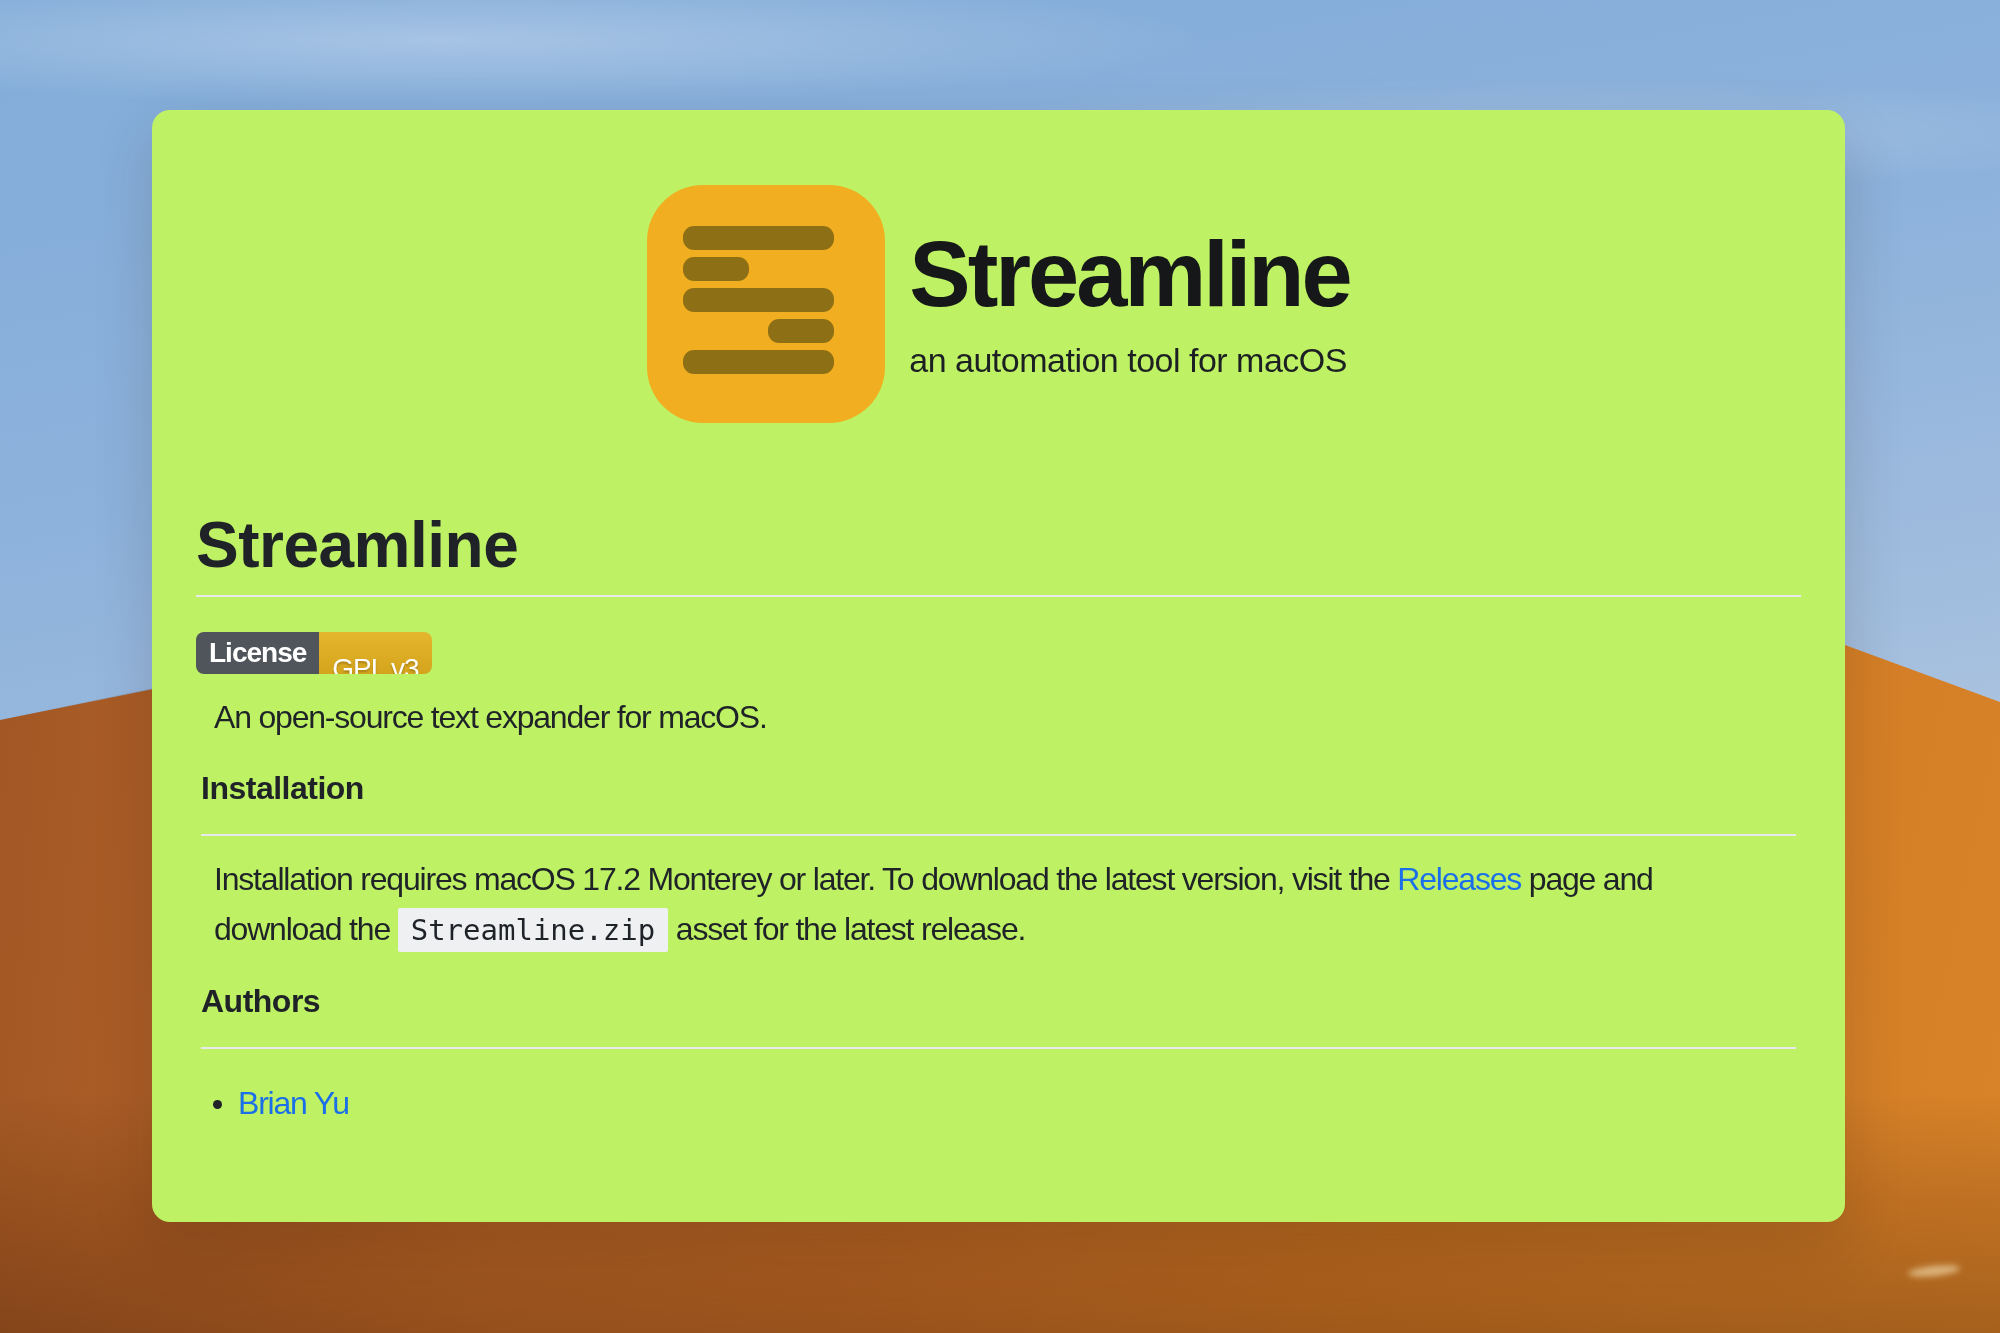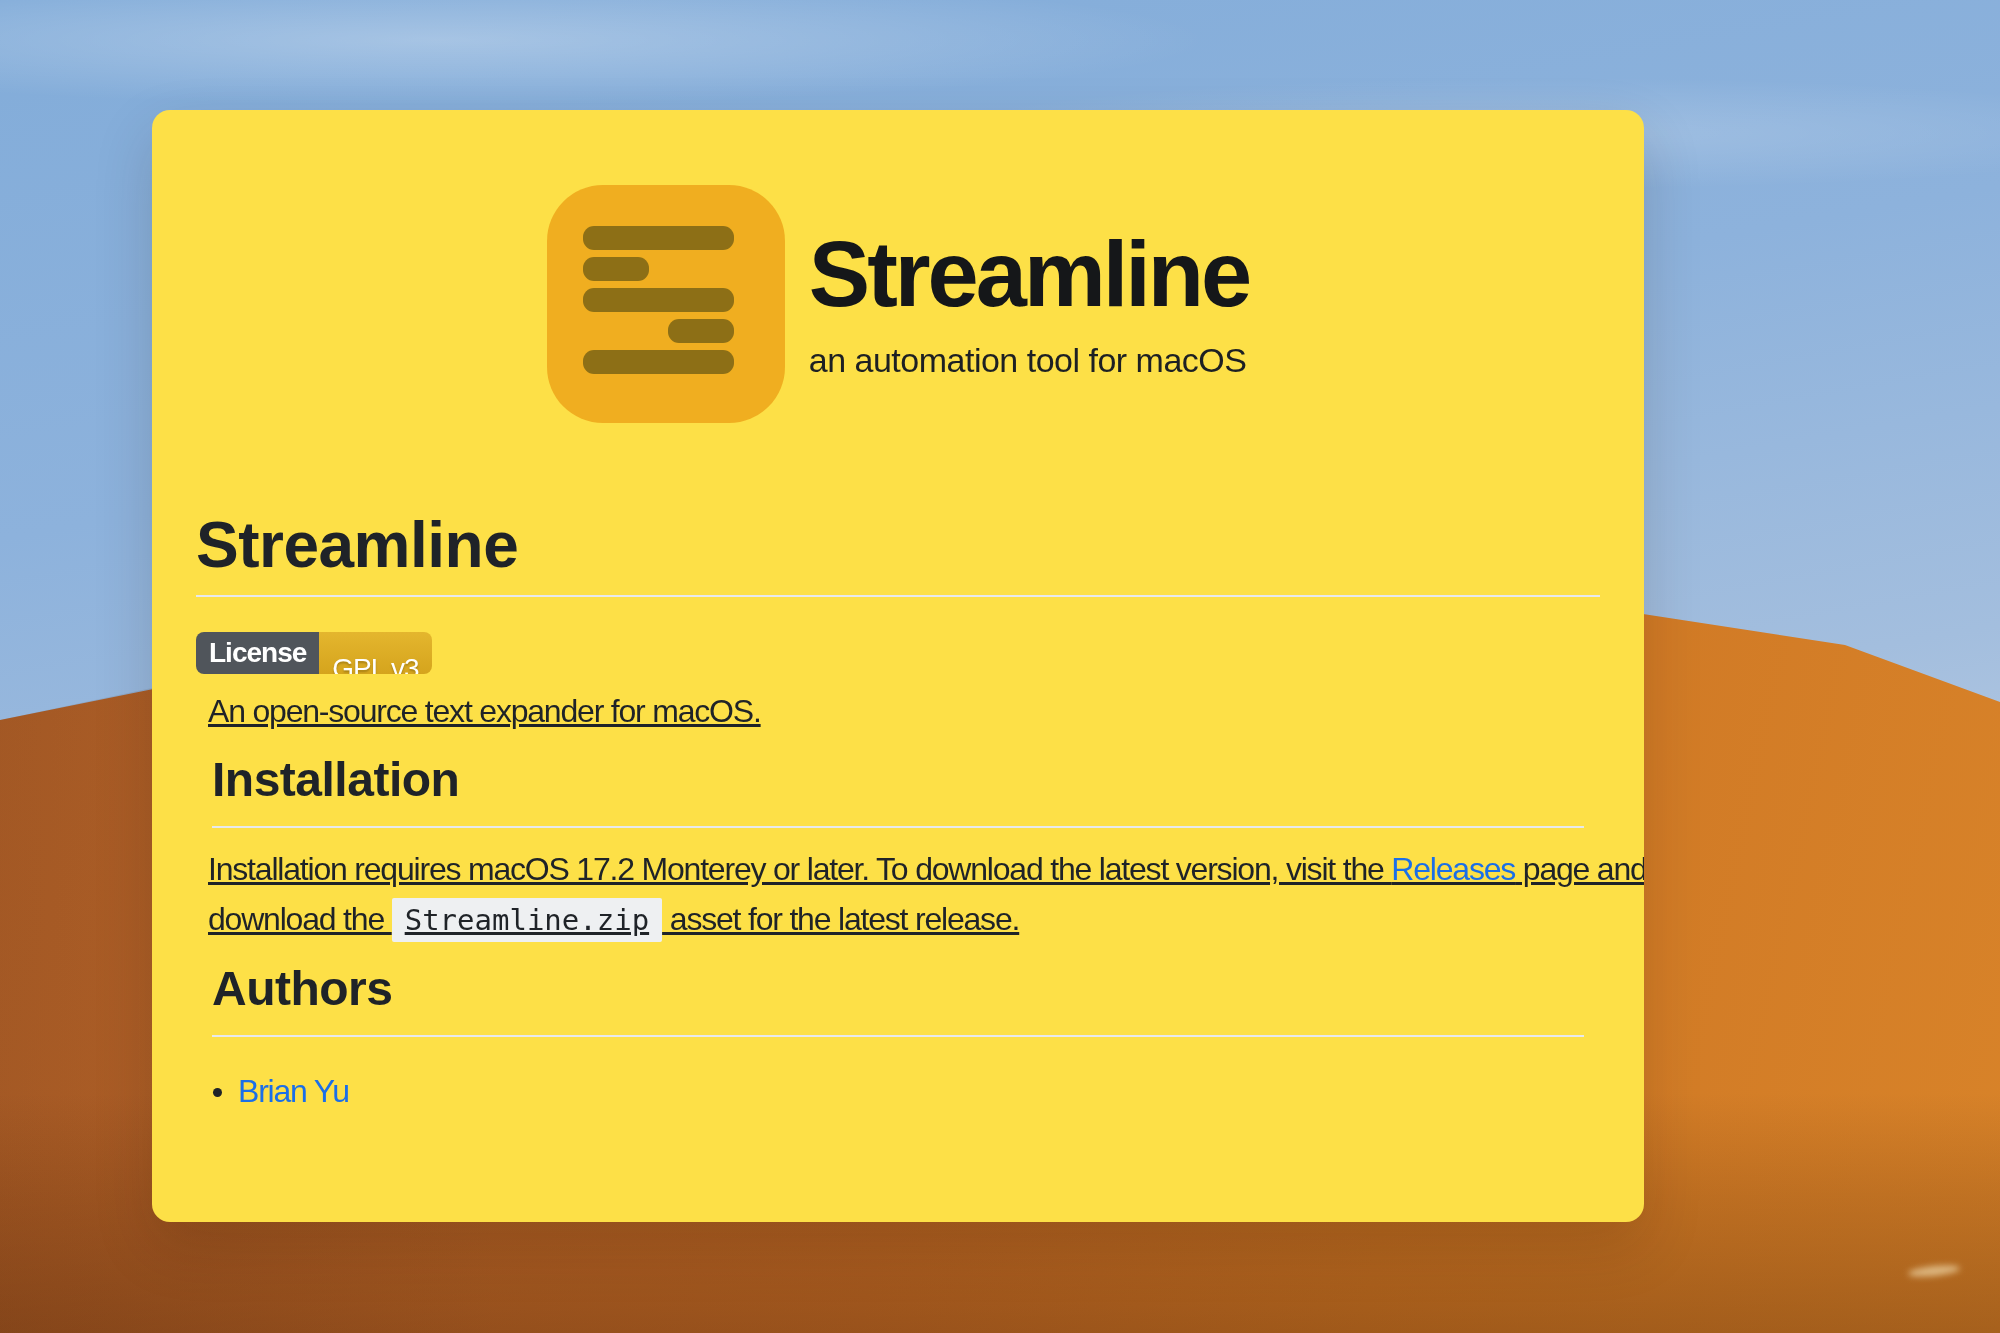--- a/index.html
+++ b/index.html
@@ -31,22 +31,22 @@
     background:
       linear-gradient(180deg, rgba(80,35,5,0) 82%, rgba(80,35,5,.18) 90%, rgba(70,30,5,.34) 100%),
       linear-gradient(90deg, rgba(60,25,5,.12) 0%, rgba(60,25,5,0) 25%);
   }
   .sand-glint{
     position:absolute;left:1908px;top:1266px;width:52px;height:10px;border-radius:50%;
     background:rgba(236,210,160,.75);filter:blur(3px);transform:rotate(-6deg);
   }
   
   .card{
-    position:absolute;left:152px;top:110px;width:1492px;height:1112px;
-    background:#fde047;border-radius:18px;overflow:hidden;
+    position:absolute;left:152px;top:110px;width:1693px;height:1112px;
+    background:#bef264;border-radius:18px;overflow:hidden;
     box-shadow:0 24px 60px rgba(40,20,0,.16);
   }
   .card-inner{padding:0 44px;color:#1f2328;}
   
   .logo-row{
     margin-top:74px;height:240px;
     display:flex;align-items:center;justify-content:center;gap:24px;
   }
   .app-icon{
     position:relative;width:238px;height:238px;flex:0 0 auto;
@@ -66,39 +66,38 @@
   .wordmark-sub{
     font-size:34px;letter-spacing:-.5px;line-height:40px;margin-top:20px;color:#1d2023;
     white-space:nowrap;
   }
   
   .md h1{
     margin:86px 0 0;font-size:64px;line-height:70px;font-weight:700;color:#1f2328;
     padding-bottom:15px;border-bottom:2px solid #e7e9ec;letter-spacing:-.5px;
   }
   .md h2{
-    margin:16px;font-size:48px;line-height:56px;font-weight:700;color:#1f2328;
+    margin:5px;font-size:32px;line-height:56px;font-weight:700;color:#1f2328;
     padding-bottom:18px;border-bottom:2px solid #e7e9ec;letter-spacing:-.5px;
   }
   .h2-install{margin-top:46px;}
   .h2-authors{margin-top:34px;}
   .badge-row{margin-top:35px;}
   .badge{
     display:inline-flex;height:42px;border-radius:8px;overflow:hidden;
     font-size:28px;letter-spacing:-1px;line-height:42px;cursor:pointer;
   }
   .badge .label{background:#50555b;color:#ffffff;padding:0 13px;font-weight:bold;}
   .badge .value{
     background:linear-gradient(#e4b62e,#d5a41d);color:#ffffff;padding:16px 13px;
     text-shadow:0 2px 2px rgba(80,60,0,.35);
   }
   .md p{
-    margin:12px;font-size:32px;line-height:50px;letter-spacing:-1.2px;color:#1f2328;
+    margin:18px;font-size:32px;line-height:50px;letter-spacing:-1.2px;color:#1f2328;
     white-space:nowrap;
-    text-decoration:underline;
   }
   .p-intro{margin-top:38px;}
   .p-install{margin-top:34px;}
   .md a{color:#1b6fe8;text-decoration:none;cursor:pointer;}
   .code{
     font-family:"DejaVu Sans Mono","Liberation Mono",monospace;
     font-size:29px;letter-spacing:0;background:#eef0f2;border-radius:2px;
     padding:5px 13px;color:#1f2328;
   }
   .md ul{margin:30px 0 0;padding-left:42px;}

